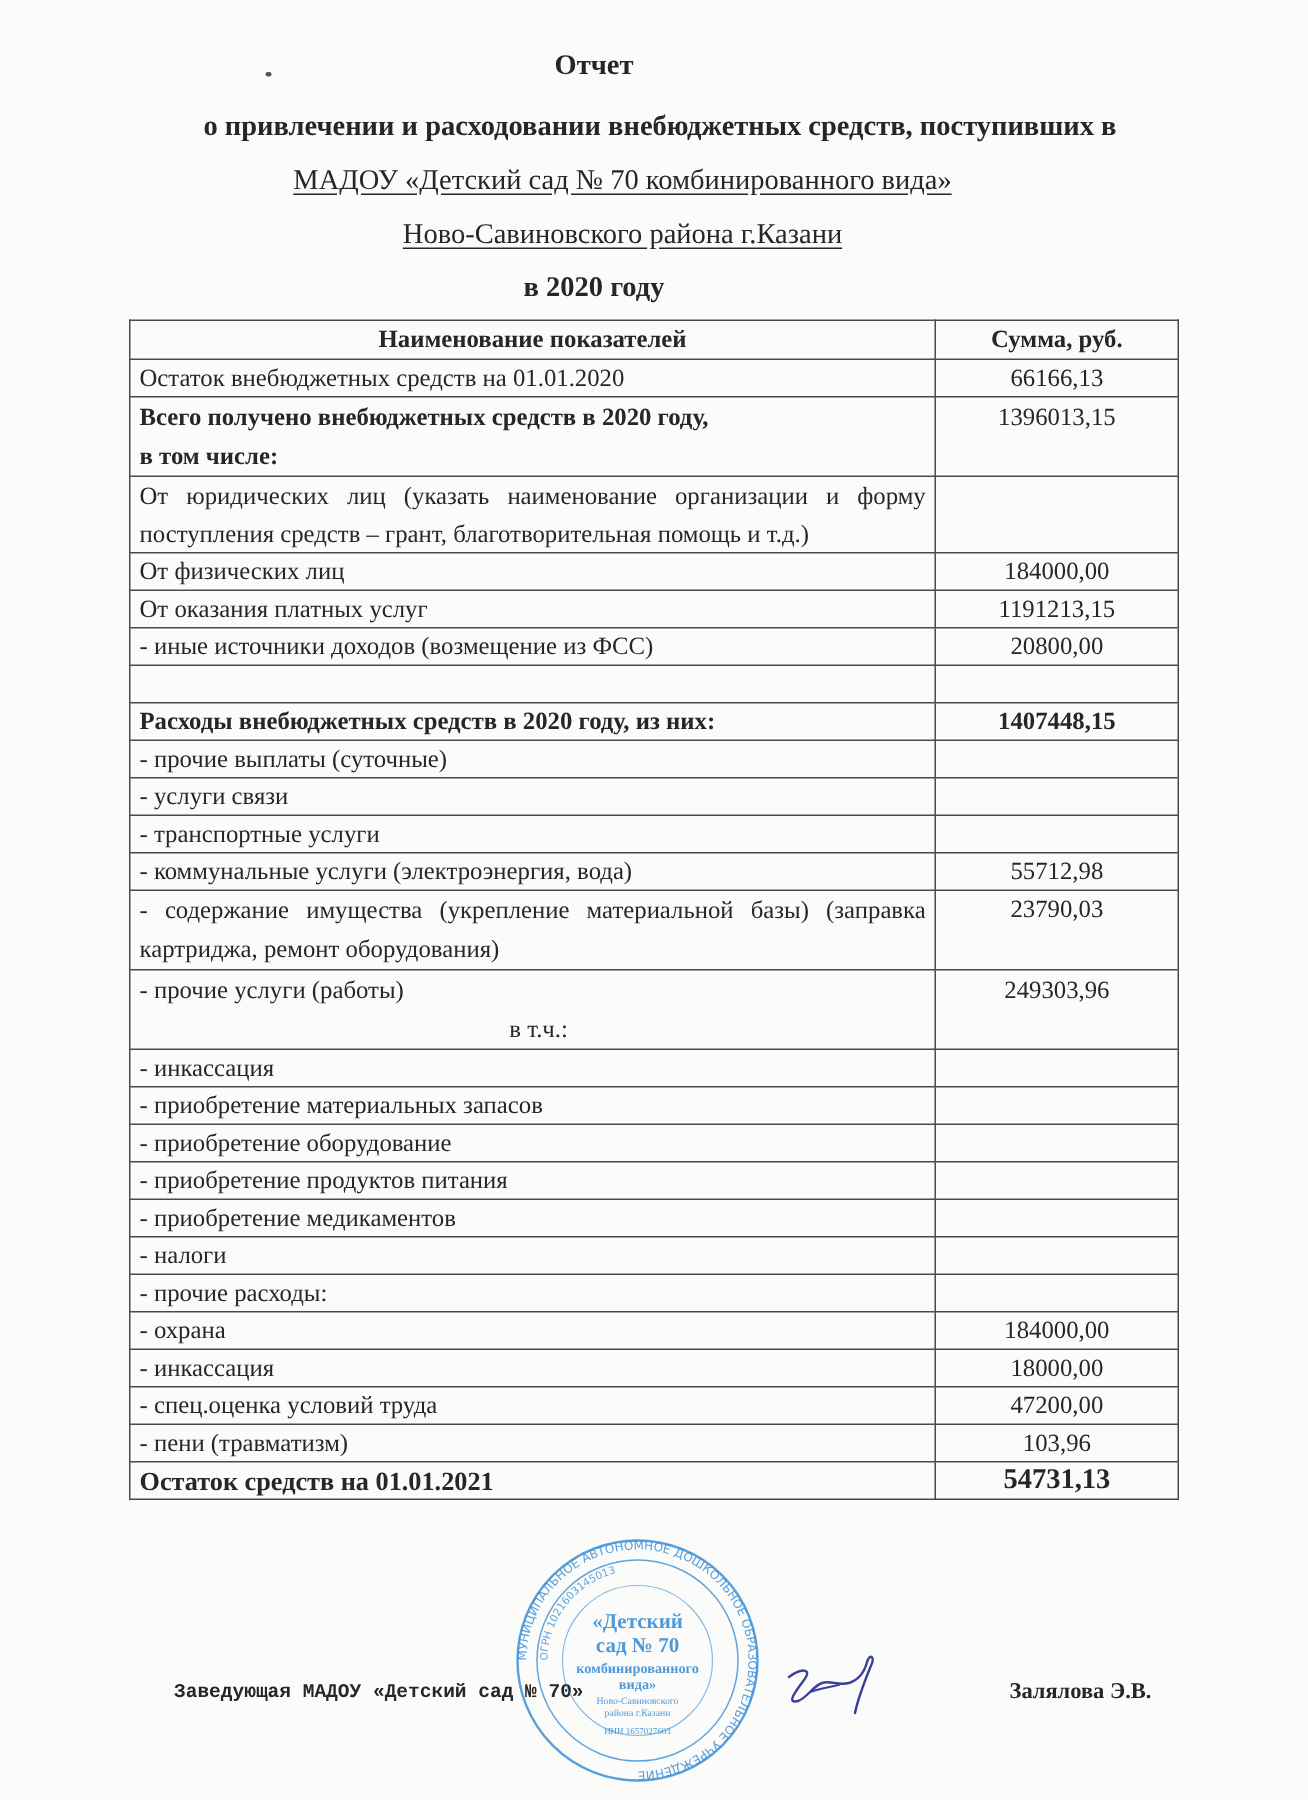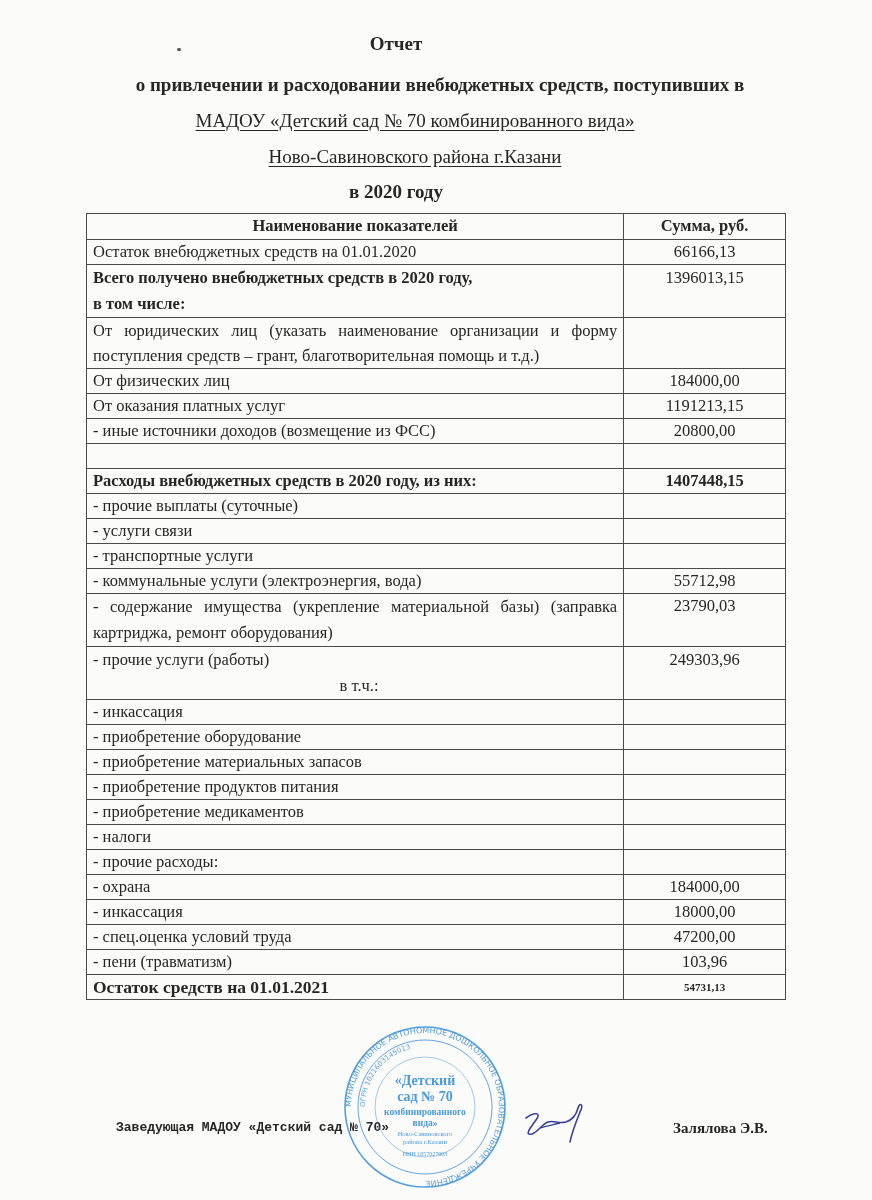--- a/index.html
+++ b/index.html
@@ -118,25 +118,25 @@
         <div>- прочие услуги (работы)</div>
         <div style="padding-left:8px;text-align:center;">в т.ч.:</div>
       </td>
       <td class="amt" style="line-height:26px;">249303,96</td>
     </tr>
     <tr class="r">
       <td>- инкассация</td>
       <td class="amt"></td>
     </tr>
     <tr class="r">
+      <td>- приобретение материальных запасов</td>
+      <td class="amt"></td>
+    </tr>
+    <tr class="r">
       <td>- приобретение оборудование</td>
-      <td class="amt"></td>
-    </tr>
-    <tr class="r">
-      <td>- приобретение материальных запасов</td>
       <td class="amt"></td>
     </tr>
     <tr class="r">
       <td>- приобретение продуктов питания</td>
       <td class="amt"></td>
     </tr>
     <tr class="r">
       <td>- приобретение медикаментов</td>
       <td class="amt"></td>
     </tr>
@@ -159,21 +159,21 @@
     <tr class="r">
       <td class="indent">- спец.оценка условий труда</td>
       <td class="amt">47200,00</td>
     </tr>
     <tr class="r">
       <td class="indent">- пени (травматизм)</td>
       <td class="amt">103,96</td>
     </tr>
     <tr class="r">
       <td class="bl" style="font-size:17.5px;">Остаток средств на 01.01.2021</td>
-      <td class="amt bl" style="font-size:11px;">54731,13</td>
+      <td class="amt bl" style="font-size:19px;">54731,13</td>
     </tr>
   </tbody>
 </table>
 
 <div class="footer-left">Заведующая МАДОУ «Детский сад № 70»</div>
 <div class="footer-right">Залялова Э.В.</div>
 
 <svg class="stamp" viewBox="0 0 170 165">
   <defs>
     <path id="ringOuter" d="M85,82 m-74,0 a74,74 0 1,1 148,0 a74,74 0 1,1 -148,0"></path>

